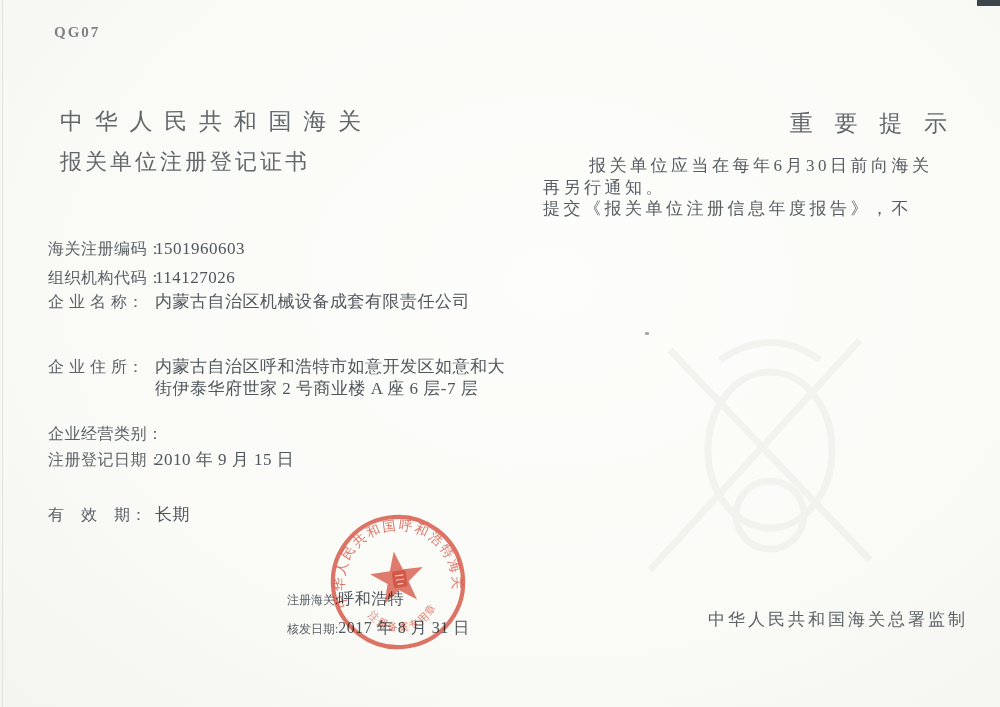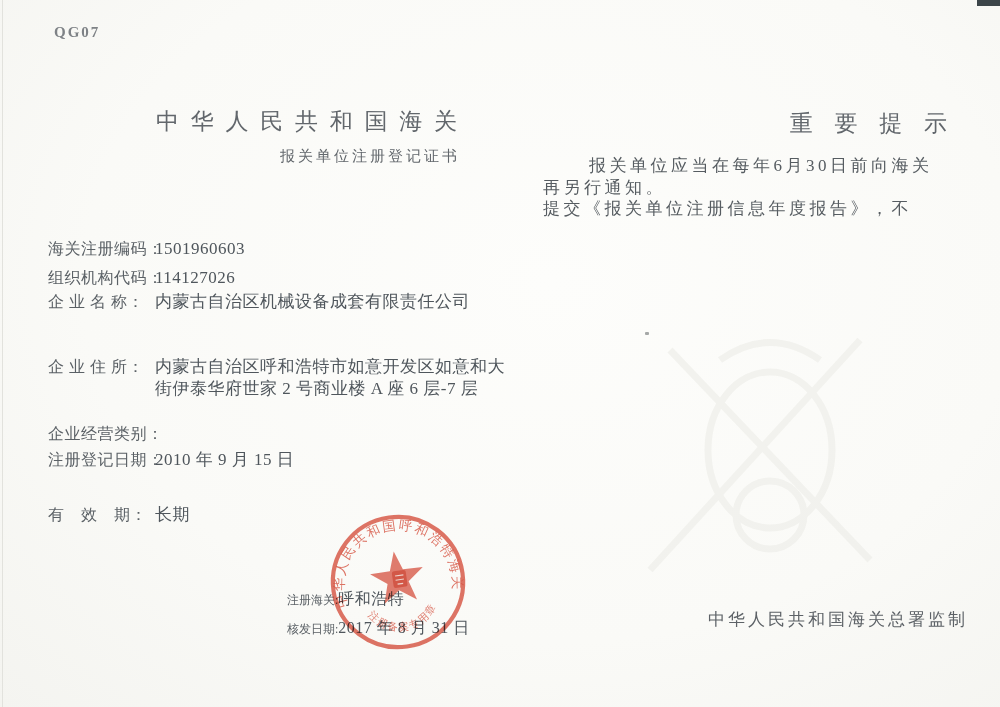--- a/index.html
+++ b/index.html
@@ -9,23 +9,23 @@
     font-family:"Liberation Serif","DejaVu Serif",serif;
     color:#565c61;
   }
   .edge-line{position:absolute;left:2px;top:0;width:1px;height:707px;background:#e2e2dd;}
   .corner-strip{position:absolute;right:0;top:0;width:23px;height:6px;background:#3c4549;}
   .speck{position:absolute;left:645px;top:332px;width:4px;height:3px;background:#6b6f70;opacity:.6;border-radius:1px;}
 
   .form-code{position:absolute;left:54px;top:24px;font-size:15px;font-weight:bold;
     letter-spacing:2px;color:#7e8286;}
 
-  .title-block{position:absolute;left:60px;top:106px;width:400px;text-align:right;}
+  .title-block{position:absolute;left:60px;top:106px;width:400px;text-align:left;}
   .title-line1{font-size:23px;letter-spacing:3px;color:#62676c;white-space:nowrap;}
-  .title-line2{margin-top:10px;font-size:15px;letter-spacing:3px;color:#62676c;white-space:nowrap;}
+  .title-line2{margin-top:10px;font-size:22px;letter-spacing:3px;color:#62676c;white-space:nowrap;}
 
   .fields{position:absolute;left:0;top:0;width:520px;height:707px;}
   .row{position:absolute;left:48px;display:flex;align-items:baseline;}
   .row .label{width:107px;font-size:16px;color:#5b6166;white-space:nowrap;flex:none;letter-spacing:.5px;}
   .row .value{font-size:17px;color:#4f565c;white-space:pre-line;line-height:22px;letter-spacing:.5px;}
   .r0{top:238px}.r1{top:267px}.r2{top:291px}.r3{top:356px}
   .r4{top:424px}.r5{top:449px}.r6{top:477px}.r7{top:504px}
 
   .issue-row{position:absolute;left:287px;display:flex;align-items:baseline;}
   .issue-row .label{font-size:12px;color:#5b6166;white-space:nowrap;flex:none;margin-top:12px;}

